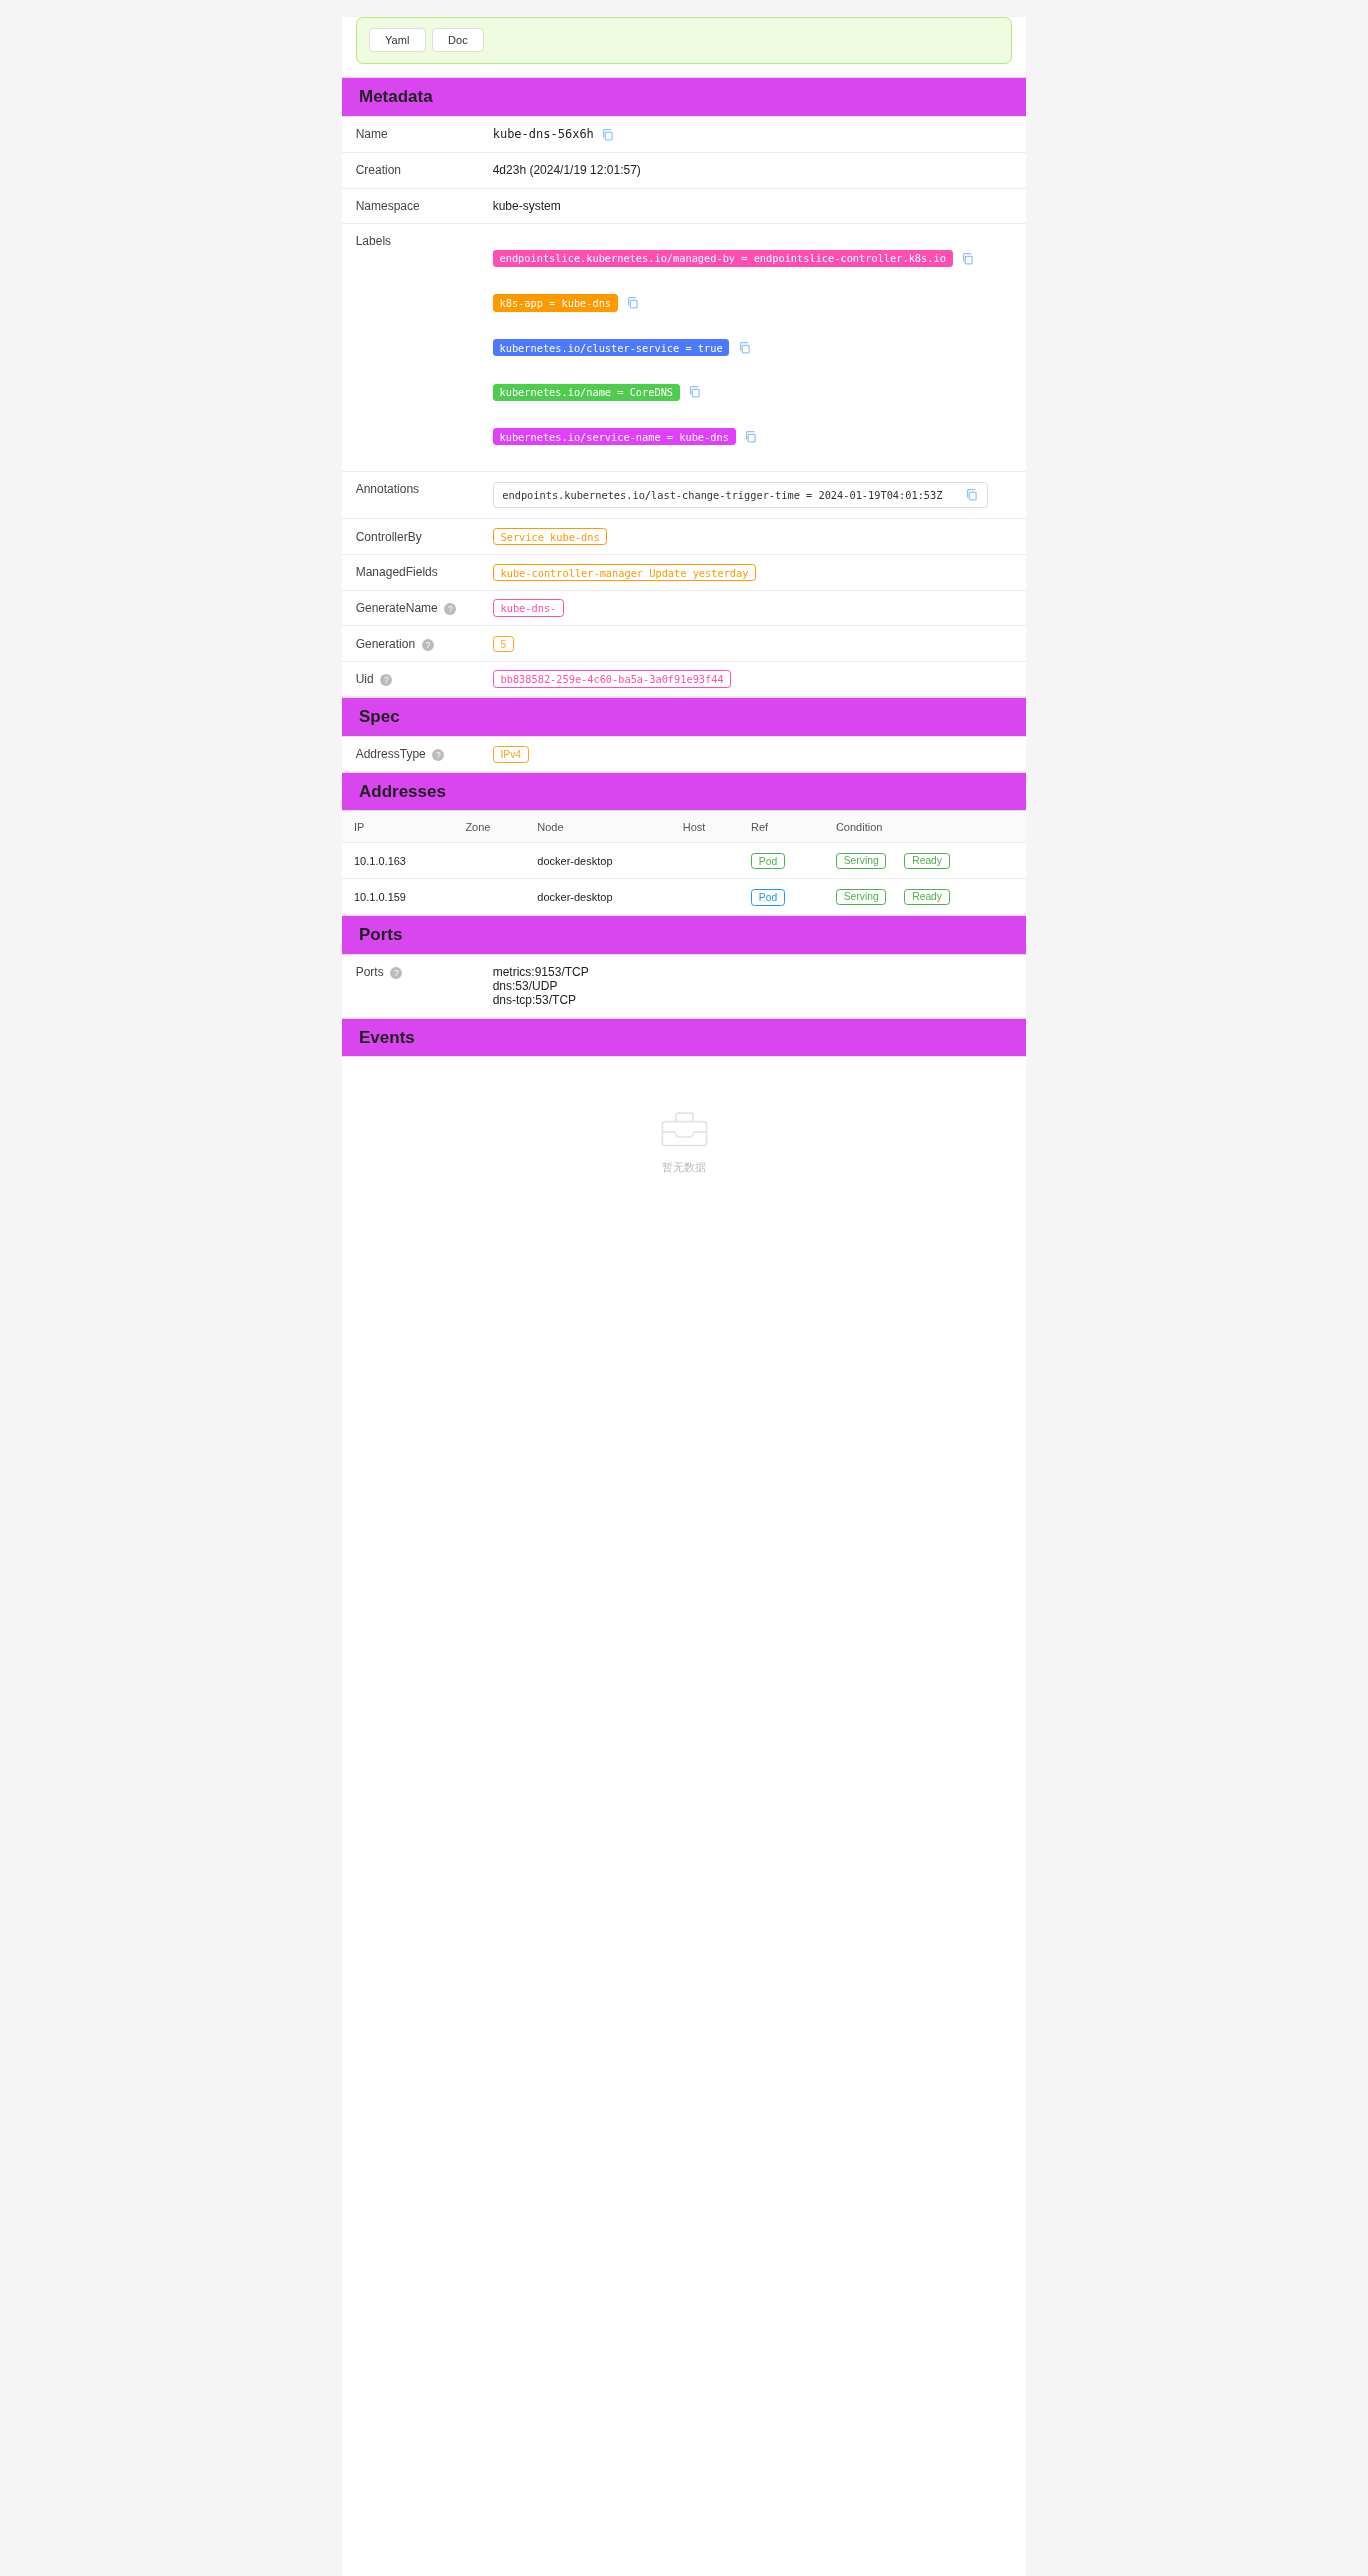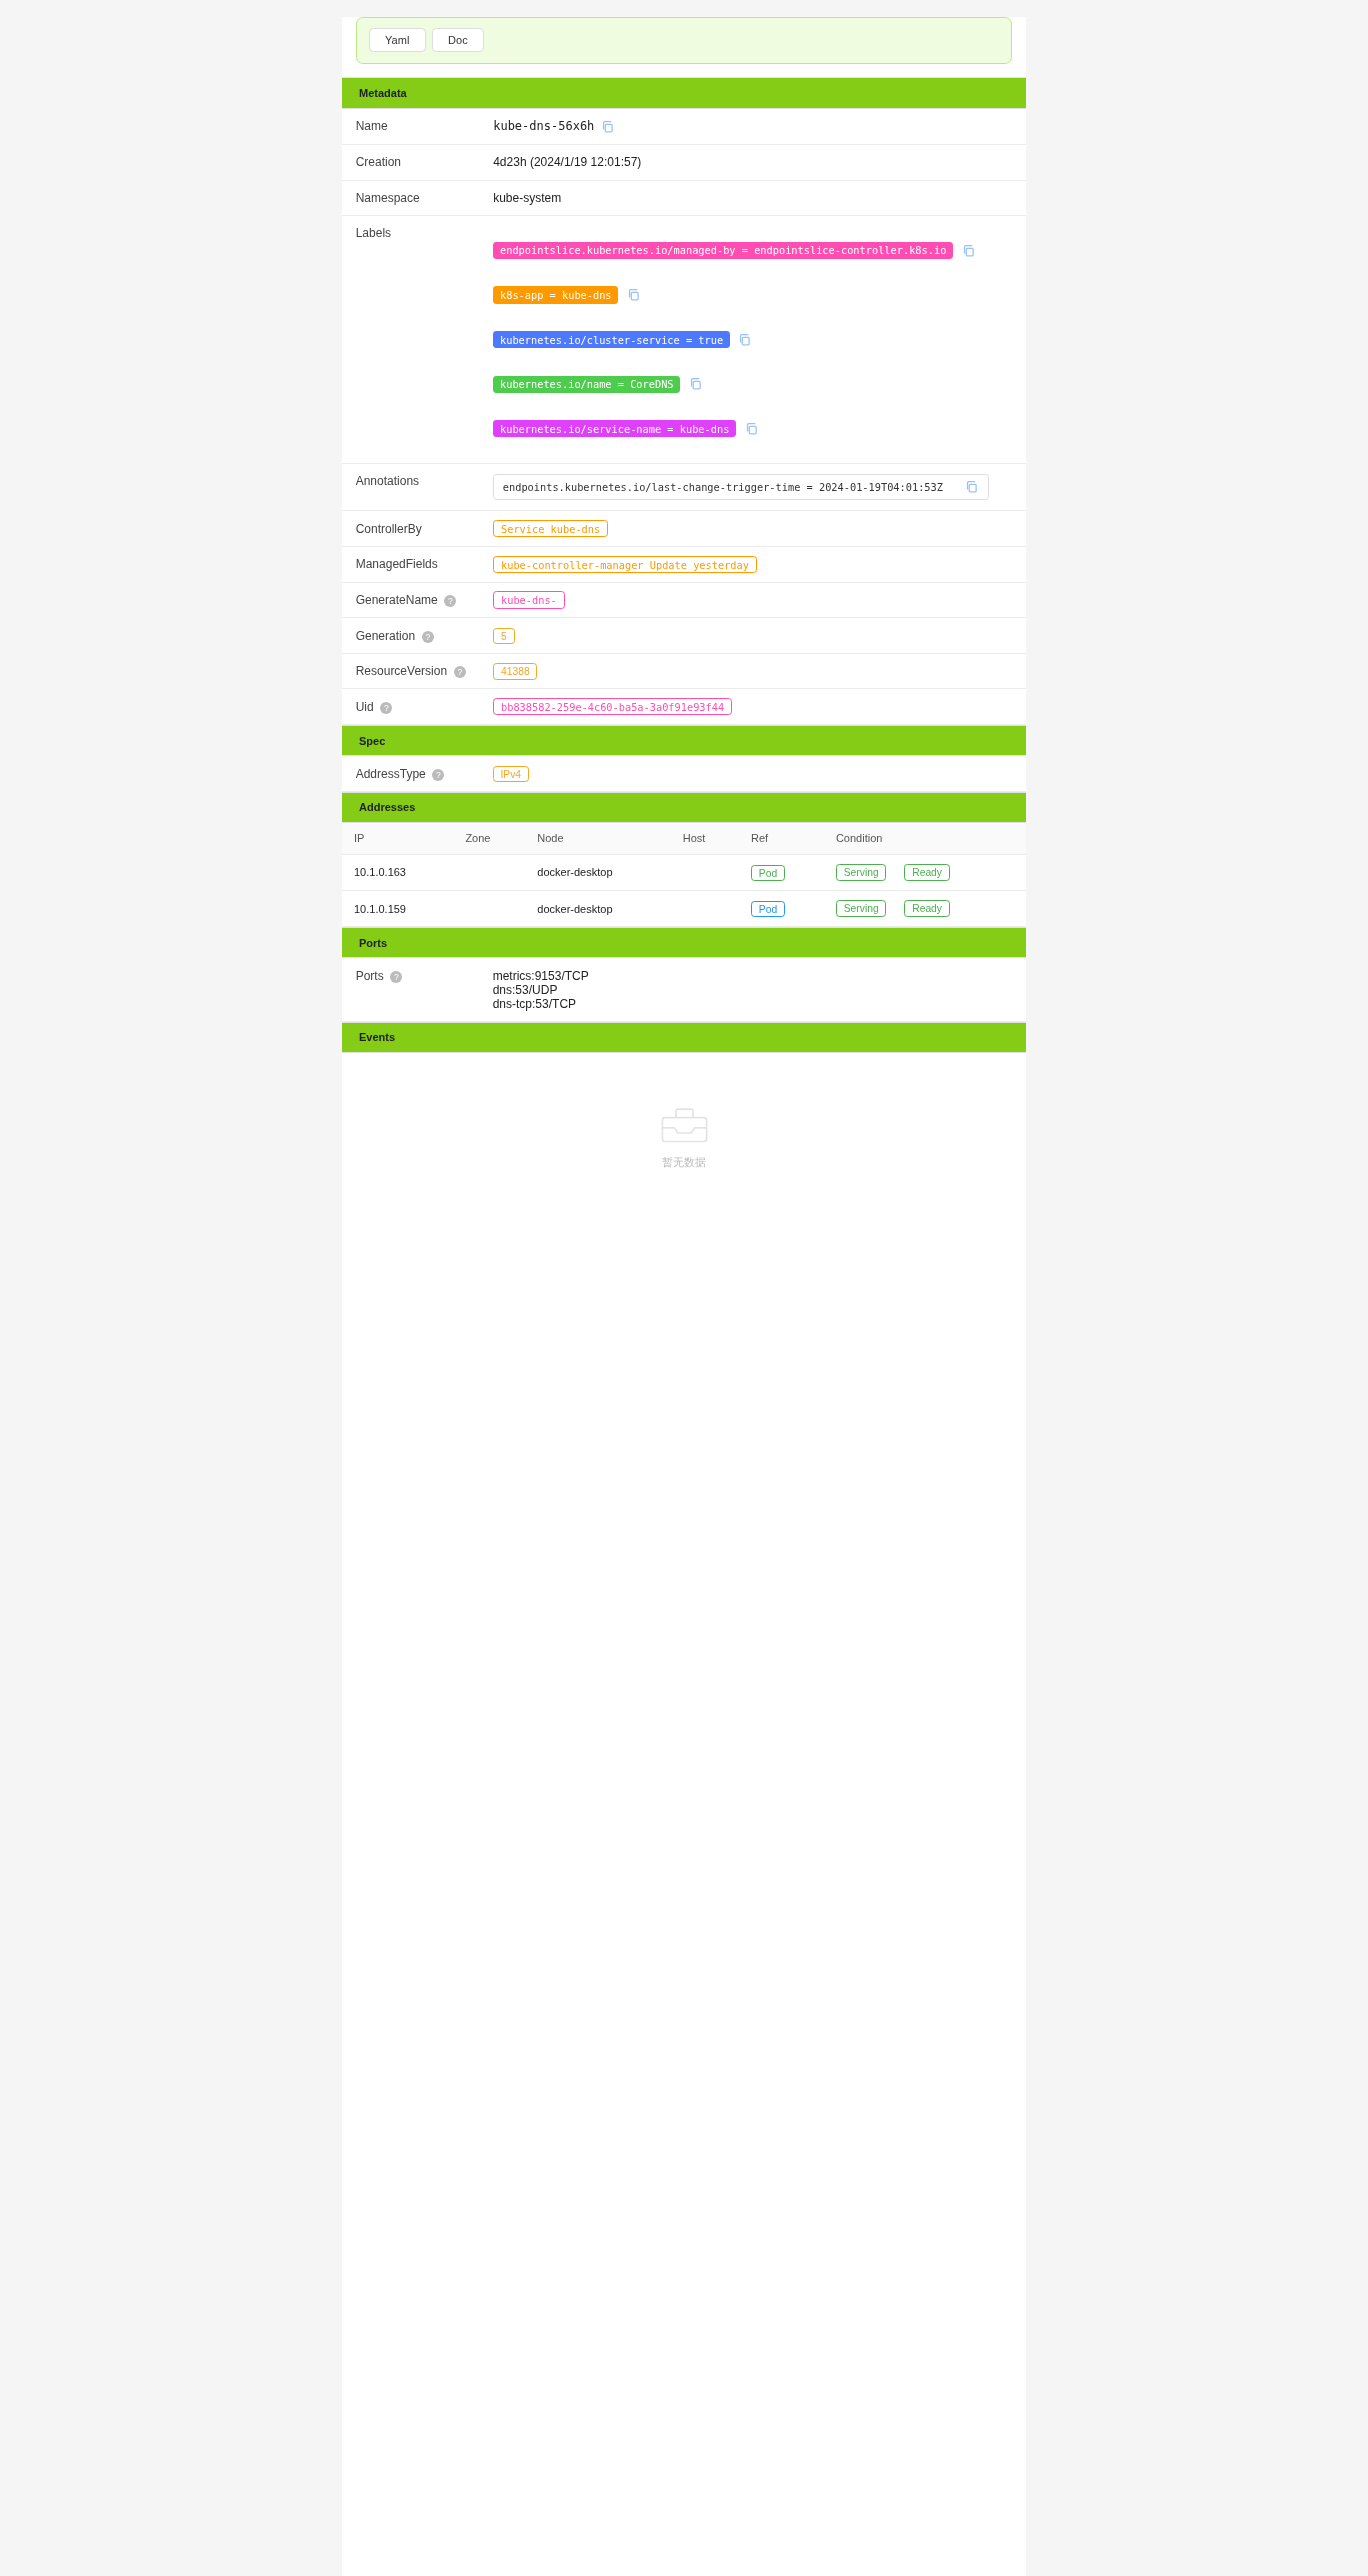--- a/index.html
+++ b/index.html
@@ -32,24 +32,24 @@
       border: 1.3px solid #ddd;
       border-radius: 4.3px;
       padding: 5.1px 15.4px;
       font-size: 11px;
       cursor: pointer;
       color: #333;
     }
 
     
     .section-header {
-      background: #84cc16;
+      background: #d946ef;
       padding: 8.6px 17px;
       font-weight: 700;
-      font-size: 11px;
+      font-size: 17px;
       color: #222;
       border-top: 0.9px solid #e0e0e0;
       border-bottom: 0.9px solid #e0e0e0;
     }
 
     
     .meta-table {
       width: 100%;
       border-collapse: collapse;
     }
@@ -371,29 +371,20 @@
       <tr>
         <td>
           <span>Generation</span>
           <span class="help-icon">?</span>
         </td>
         <td>
           <span class="chip-outlined-yellow">5</span>
         </td>
       </tr>
 
-      <tr>
-        <td>
-          <span>ResourceVersion</span>
-          <span class="help-icon">?</span>
-        </td>
-        <td>
-          <span class="chip-outlined-yellow">41388</span>
-        </td>
-      </tr>
 
       <tr>
         <td>
           <span>Uid</span>
           <span class="help-icon">?</span>
         </td>
         <td>
           <span class="chip-outlined-pink">bb838582-259e-4c60-ba5a-3a0f91e93f44</span>
         </td>
       </tr>

